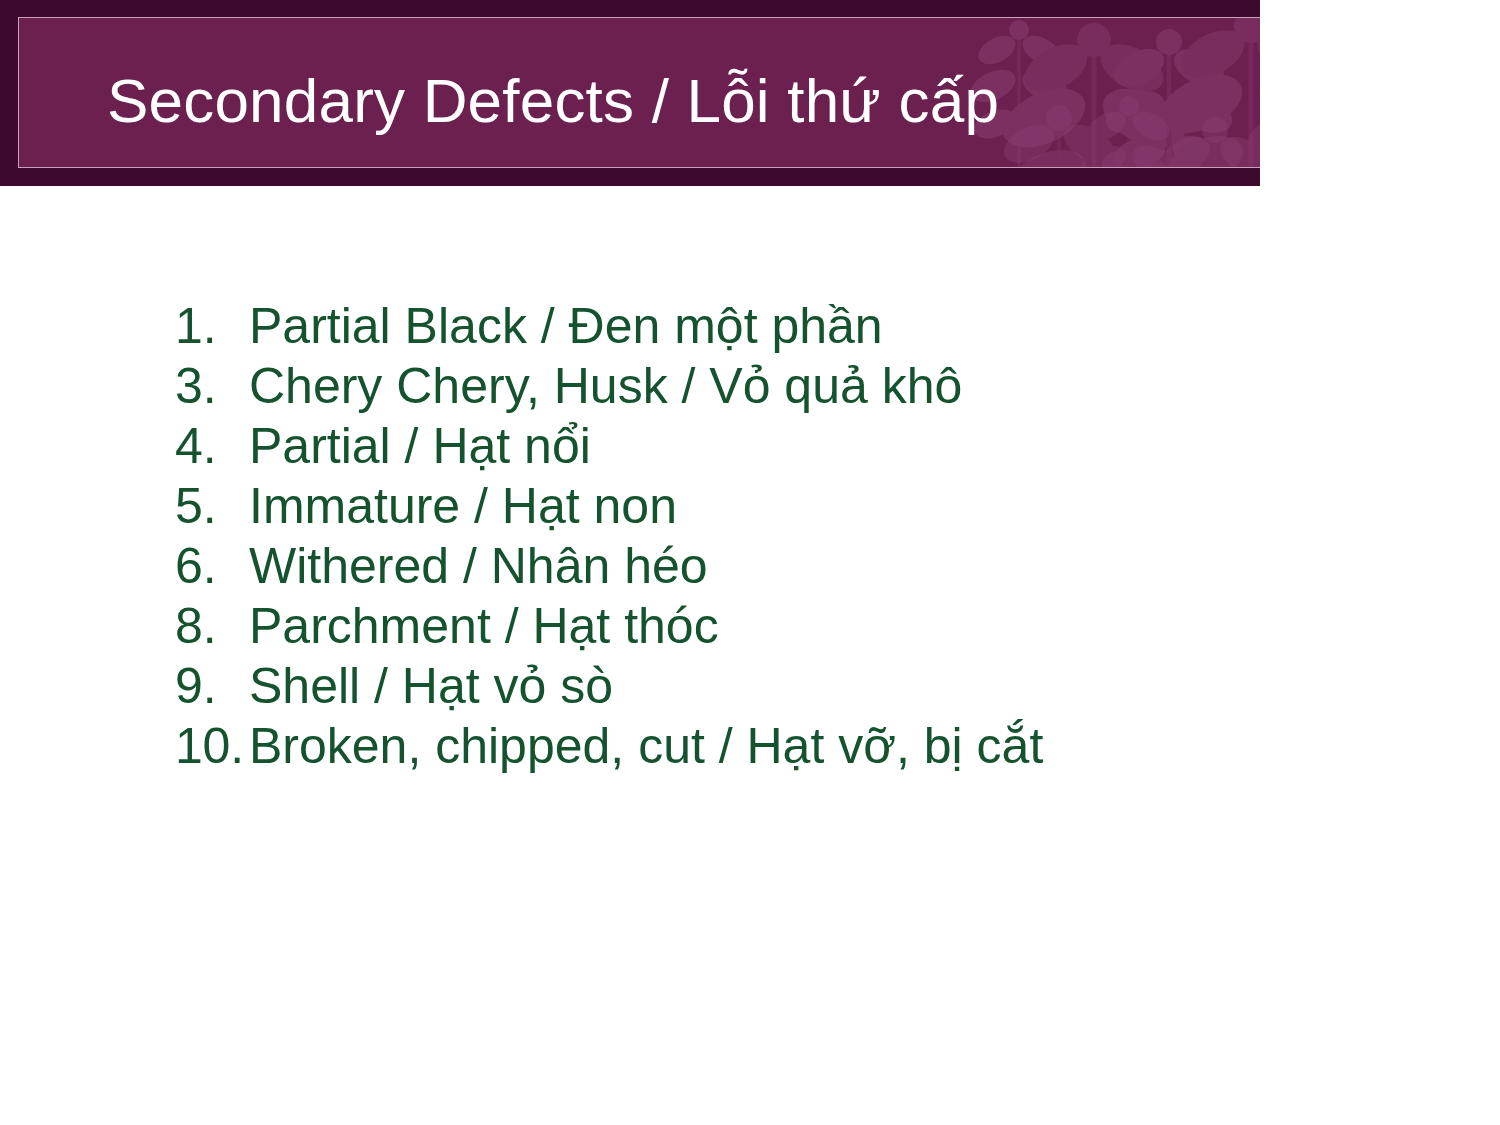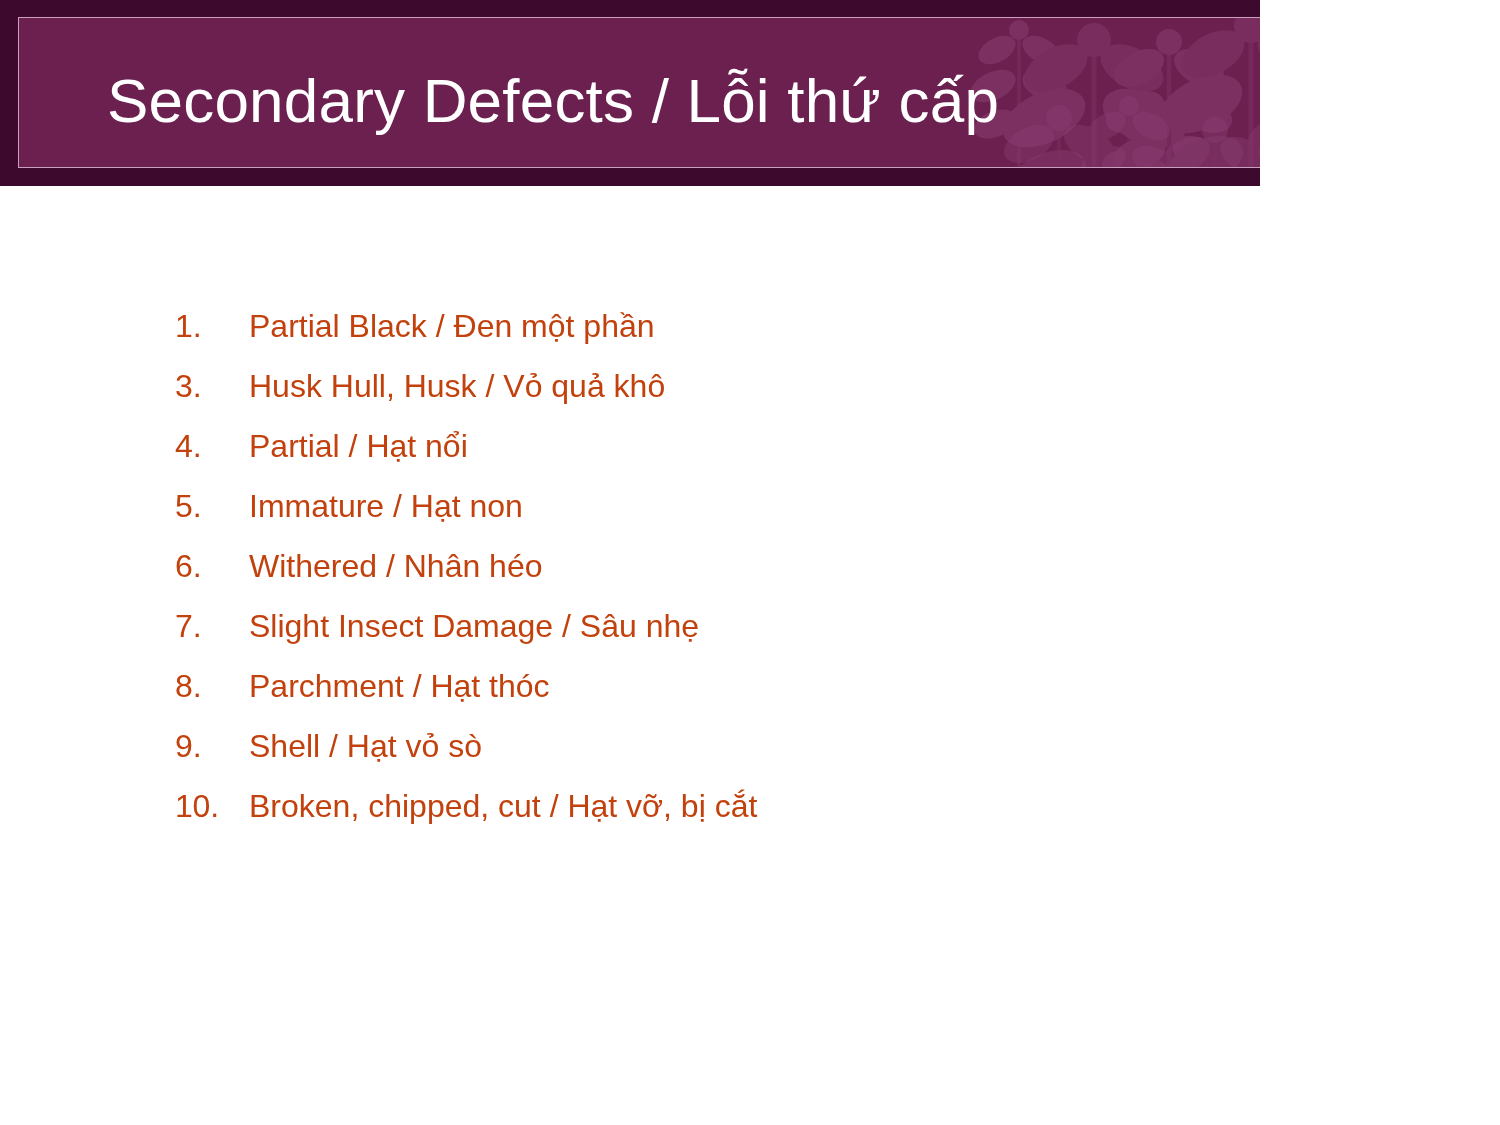--- a/index.html
+++ b/index.html
@@ -85,22 +85,22 @@
     margin: 0;
     padding: 0;
     list-style: none;
     width: 1200px;
   }
 
   .defect-item {
     display: block;
     height: 60px;
     line-height: 60px;
-    font-size: 32px;
-    color: #c2410c;
+    font-size: 50px;
+    color: #14532d;
     white-space: nowrap;
   }
 
   .num {
     display: inline-block;
     width: 74px;
     text-align: left;
   }
 
   
@@ -183,38 +183,35 @@
 
   <div class="content">
     <ul class="defect-list">
 
       <li class="defect-item">
         <span class="num">1.</span><span class="label">Partial Black / Đen một phần</span>
       </li>
 
 
       <li class="defect-item">
-        <span class="num">3.</span><span class="label">Husk Hull, Husk / Vỏ quả khô</span>
+        <span class="num">3.</span><span class="label">Chery Chery, Husk / Vỏ quả khô</span>
       </li>
 
       <li class="defect-item">
         <span class="num">4.</span><span class="label">Partial / Hạt nổi</span>
       </li>
 
       <li class="defect-item">
         <span class="num">5.</span><span class="label">Immature / Hạt non</span>
       </li>
 
       <li class="defect-item">
         <span class="num">6.</span><span class="label">Withered / Nhân héo</span>
       </li>
 
-      <li class="defect-item">
-        <span class="num">7.</span><span class="label">Slight Insect Damage / Sâu nhẹ</span>
-      </li>
 
       <li class="defect-item">
         <span class="num">8.</span><span class="label">Parchment / Hạt thóc</span>
       </li>
 
       <li class="defect-item">
         <span class="num">9.</span><span class="label">Shell / Hạt vỏ sò</span>
       </li>
 
       <li class="defect-item">

